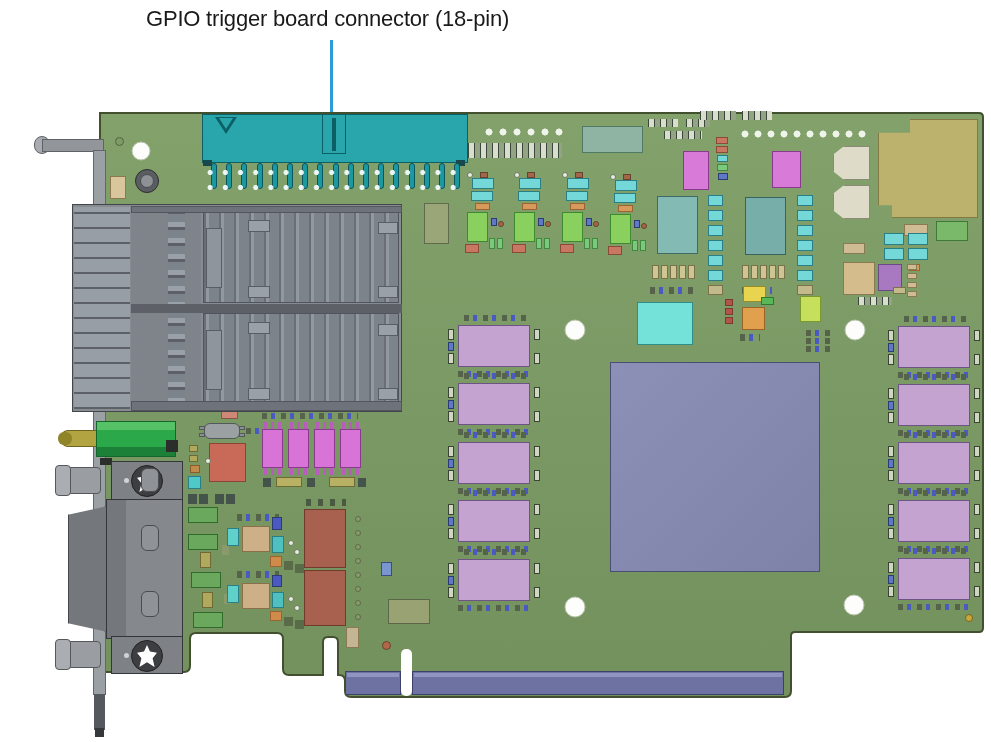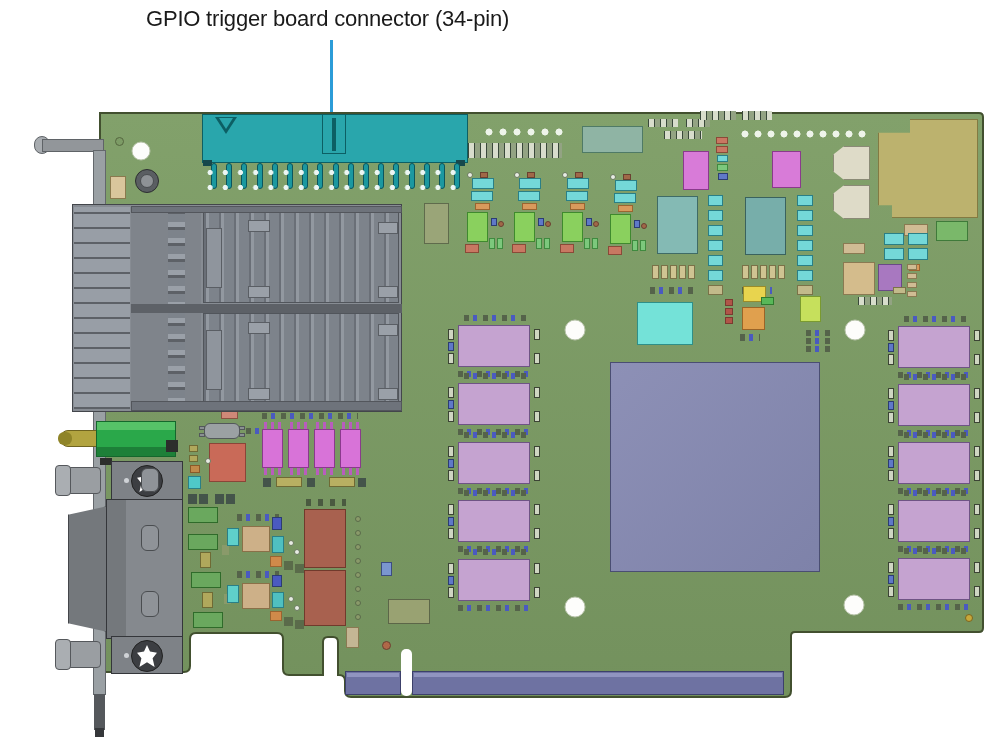--- a/index.html
+++ b/index.html
@@ -24,21 +24,21 @@
   .cage-squares{background:repeating-linear-gradient(0deg,#5d6167 0 3px,#9aa0a8 3px 8px,#7d838b 8px 16px);}
   .cage-ribs{background:repeating-linear-gradient(90deg,#6a6f77 0 2px,#9298a0 2px 5px,#7d838b 5px 15px);
              border:1px solid #51555b;}
   .torx{background:#fff;clip-path:polygon(50% 0,65% 30%,100% 35%,78% 60%,88% 100%,50% 78%,12% 100%,22% 60%,0 35%,35% 30%);}
   .fpga-grad{background:linear-gradient(135deg,#8d90b6 0%,#7e82a9 100%);border:1px solid #4a4e72;}
 </style>
 </head>
 <body>
 
 <div class="stage">
-  <div class="annotation-label" style="color: rgb(26, 26, 26);">GPIO trigger board connector (34-pin)</div>
+  <div class="annotation-label" style="color: rgb(26, 26, 26);">GPIO trigger board connector (18-pin)</div>
   <div class="leader-line" style="background: rgb(43, 156, 216);"></div>
   <svg id="board-svg" width="991" height="742">
     <defs>
       <linearGradient id="boardGrad" x1="0" y1="0" x2="0" y2="1">
         <stop offset="0" id="grad-top" stop-color="#82a16b"></stop>
         <stop offset="1" id="grad-bottom" stop-color="#73915d"></stop>
       </linearGradient>
     </defs>
     <path id="pcb-outline" fill="url(#boardGrad)" stroke-width="2" d="M 100 113 L 979 113 Q 983 113 983 117 L 983 628 Q 983 632 979 632 L 795 632 Q 791 632 791 636 L 791 691 Q 791 697 785 697 L 351 697 Q 345 697 345 691 L 345 681 Q 345 675 339 675 L 338 675 L 338 642 Q 338 637 333 637 L 328 637 Q 323 637 323 642 L 323 675 L 289 675 Q 283 675 283 669 L 283 639 Q 283 633 277 633 L 196 633 Q 190 633 190 639 L 190 666 Q 190 672 184 672 L 100 672 Z" stroke="#42502f"></path>
     <g id="hole-group">

